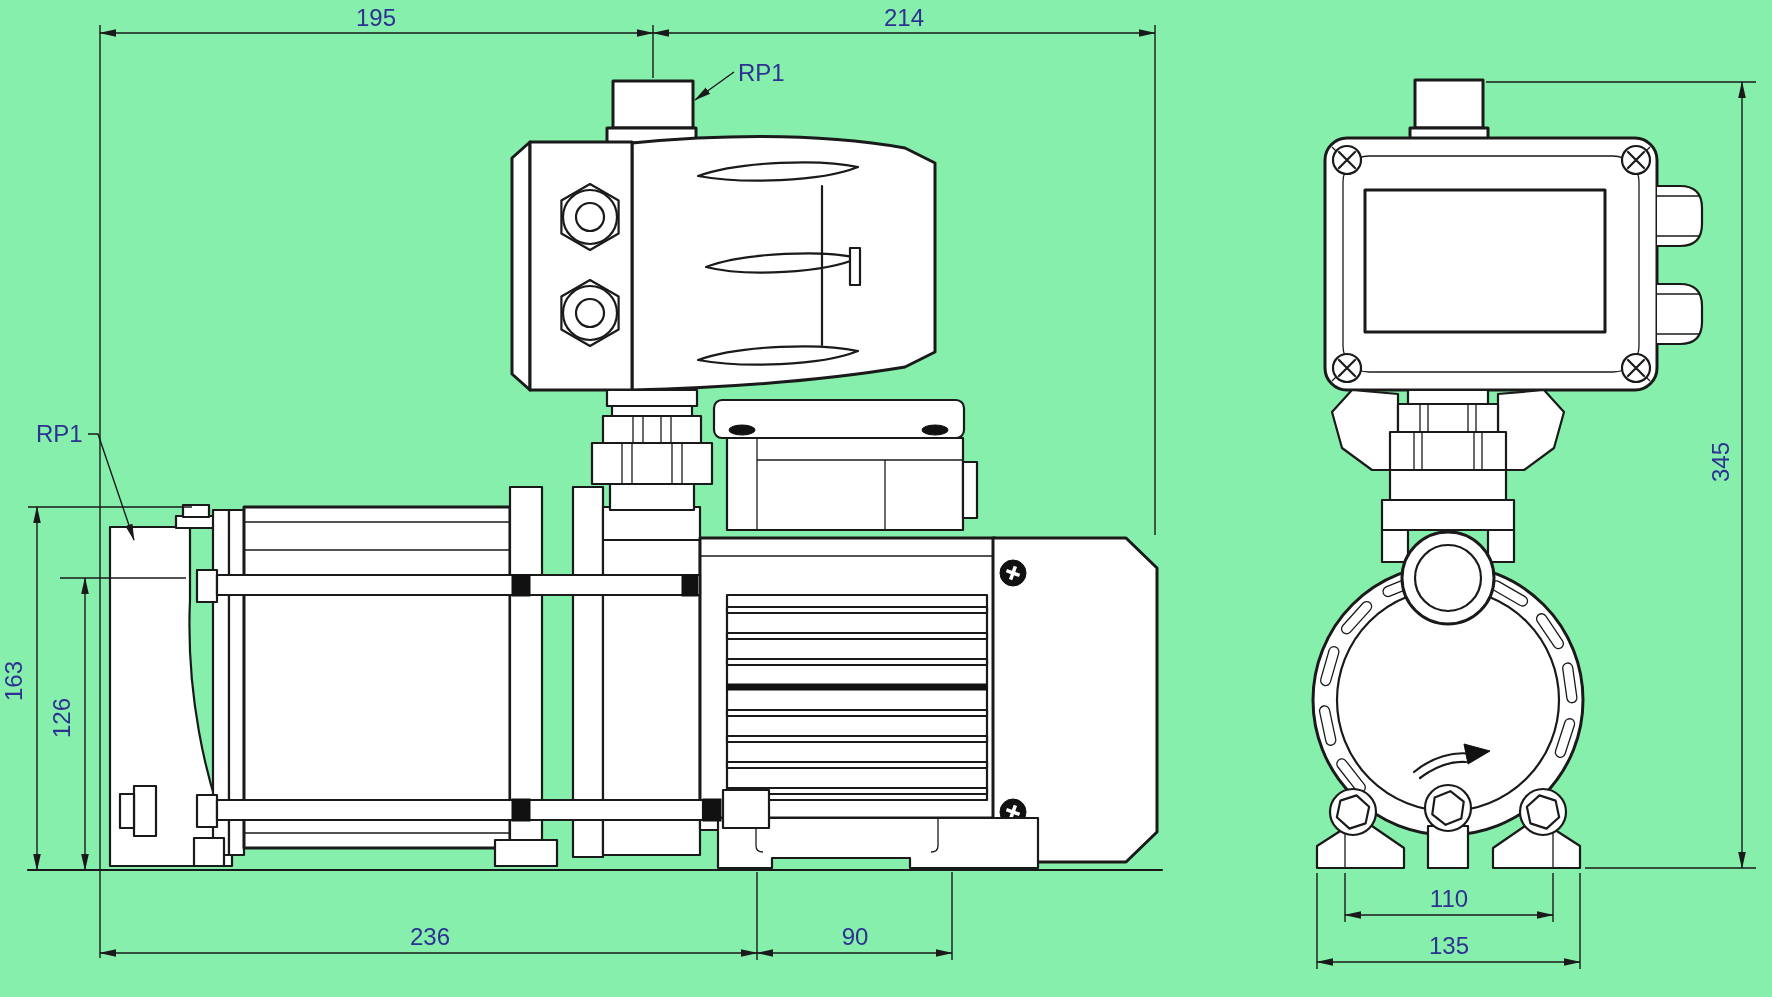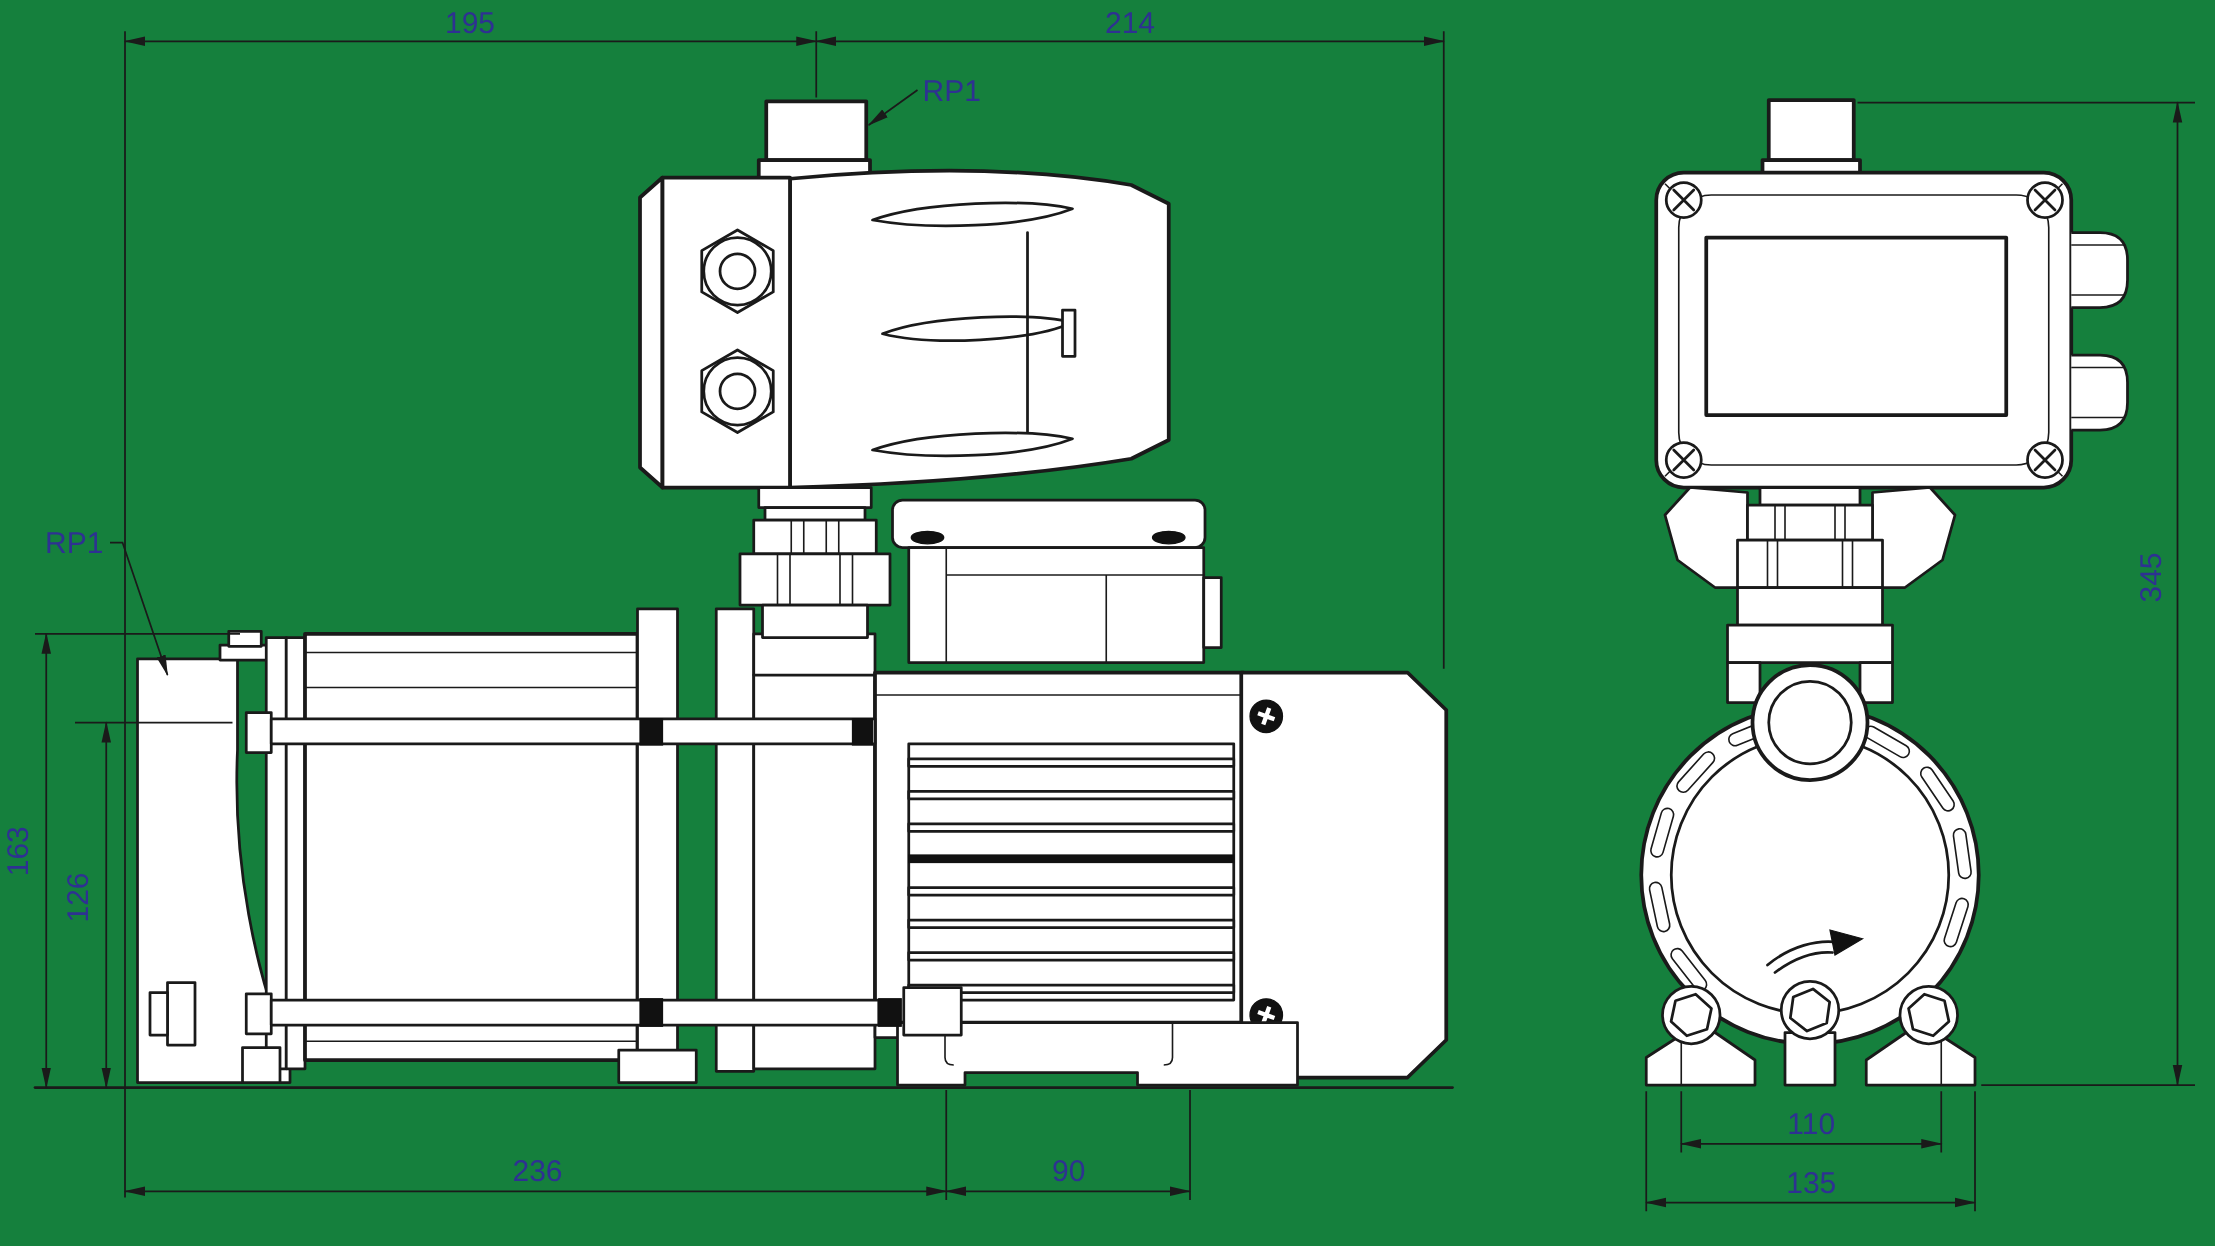--- a/index.html
+++ b/index.html
@@ -1,16 +1,16 @@
 <!DOCTYPE html>
 <html><head>
 <meta charset="utf-8">
 <style>
   html,body{margin:0;padding:0;background:#ffffff;}
-  .stage{position:relative;width:1772px;height:997px;background:#15803d;overflow:hidden;}
+  .stage{position:relative;width:1772px;height:997px;background:#86efac;overflow:hidden;}
   svg{display:block;}
   .ln{fill:none;stroke:#1a1a1a;stroke-width:2.2;stroke-linejoin:round;stroke-linecap:round;}
   .lnf{fill:#ffffff;stroke:#1a1a1a;stroke-width:2.2;stroke-linejoin:round;}
   .lnf3{fill:#ffffff;stroke:#1a1a1a;stroke-width:3;stroke-linejoin:round;}
   .thin{fill:none;stroke:#1a1a1a;stroke-width:1.3;}
   .dimline{fill:none;stroke:#1a1a1a;stroke-width:1.4;}
   .blk{fill:#111111;stroke:#111111;}
   .dimtxt{fill:#2e3192;font-family:"Liberation Sans",sans-serif;font-size:24px;}
 </style>
 </head>

